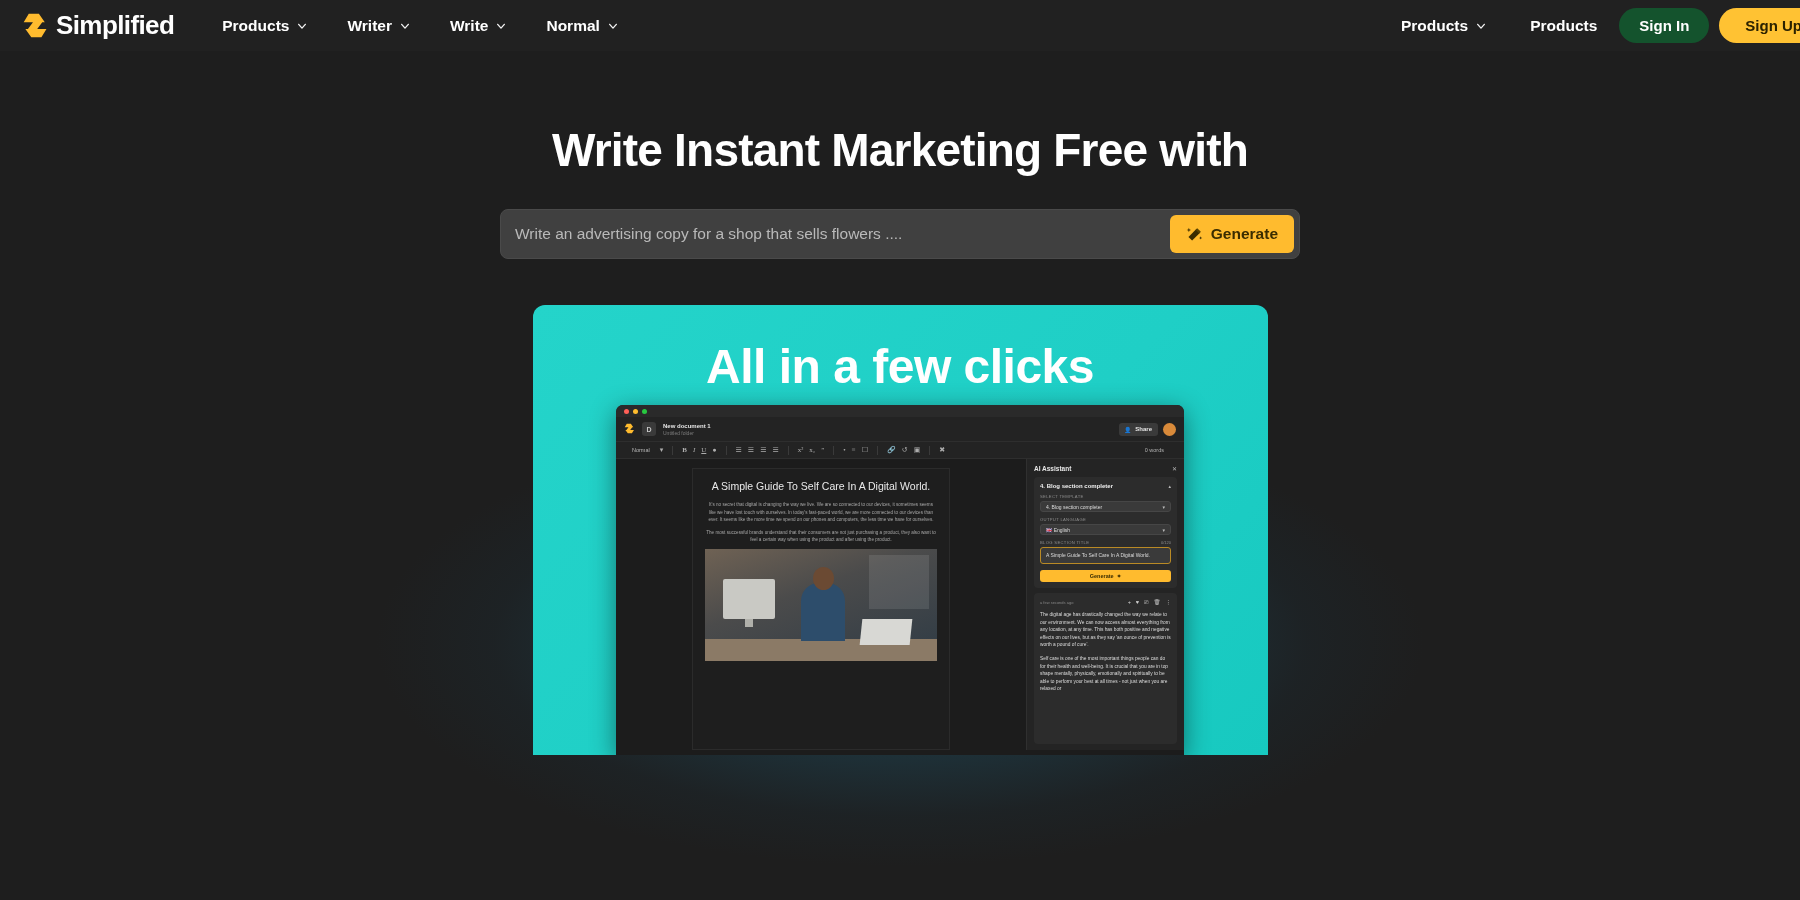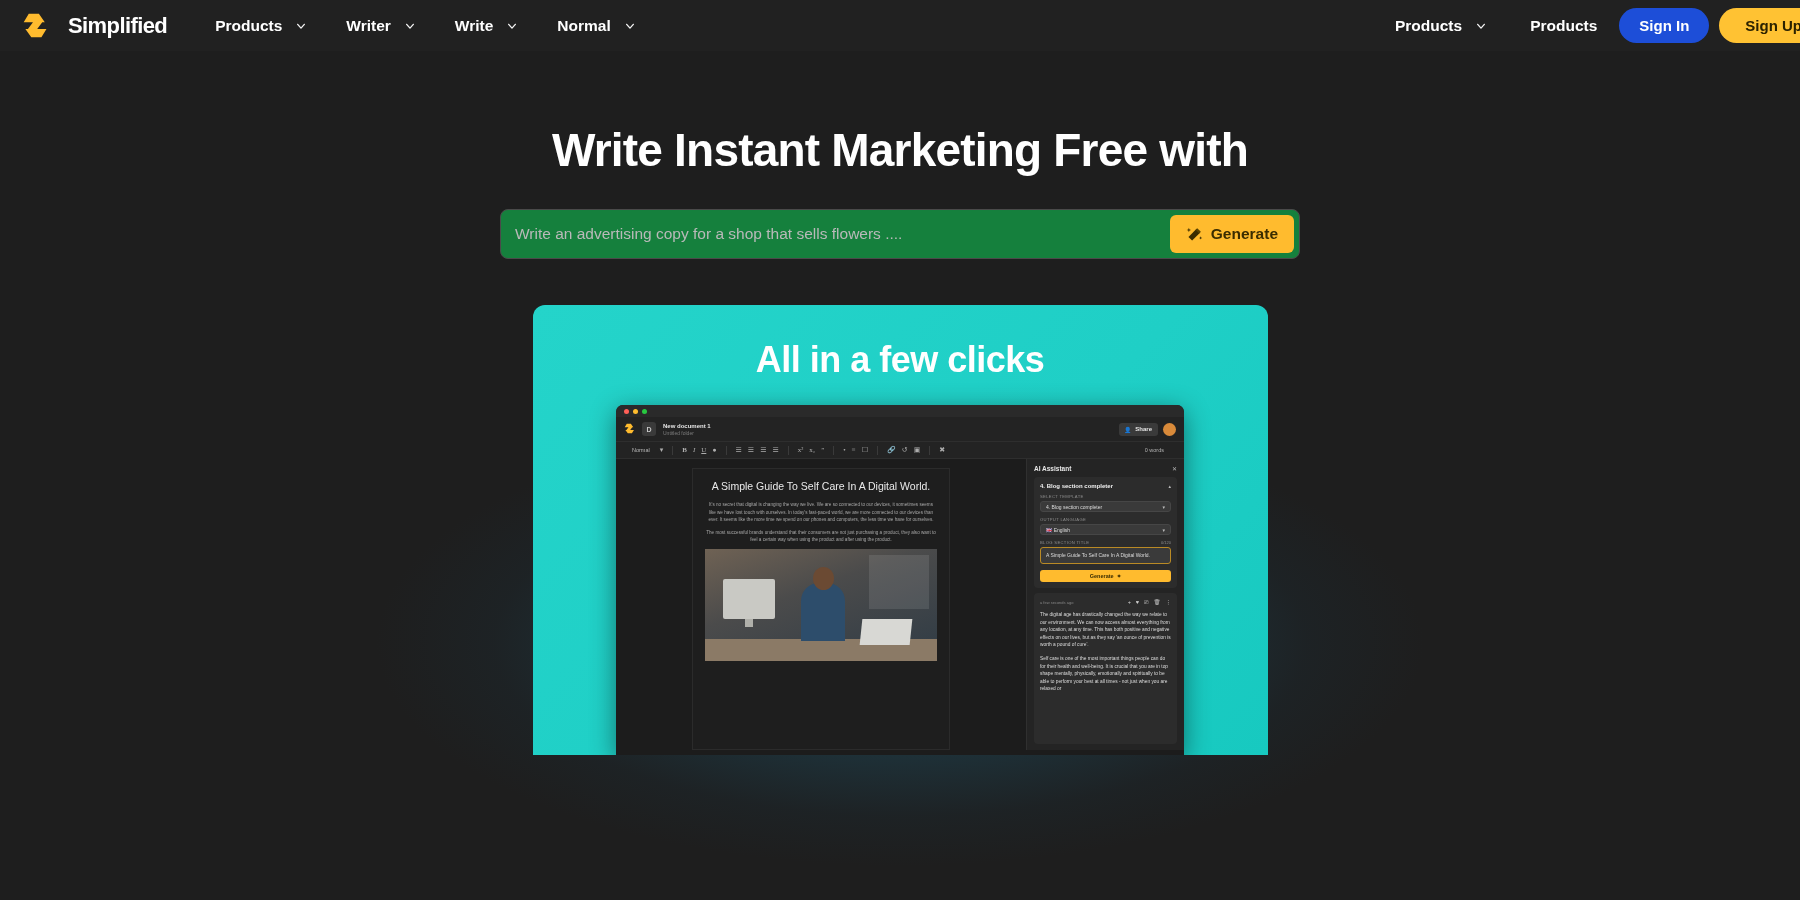--- a/index.html
+++ b/index.html
@@ -16,37 +16,37 @@
     height: 51px;
     background: #212121;
     display: flex;
     align-items: center;
     padding: 0 0 0 22px;
     z-index: 20;
   }
   .brand { display: flex; align-items: center; gap: 7px; margin-right: 28px; }
   .brand-mark { width: 27px; height: 27px; display: block; }
   .brand-text {
-    color: #ffffff; font-size: 22px; font-weight: 700;
-    letter-spacing: -0.6px; font-family: "Liberation Sans", sans-serif; margin-left: 12px;
+    color: #ffffff; font-size: 26px; font-weight: 700;
+    letter-spacing: -0.6px; font-family: "Liberation Sans", sans-serif;
   }
   .nav-links { display: flex; align-items: center; gap: 0px; }
   .nav-item {
-    display: flex; align-items: center; gap: 14px;
+    display: flex; align-items: center; gap: 8px;
     color: #ffffff; font-size: 15.5px; font-weight: 700;
     padding: 8px 20px; cursor: pointer; white-space: nowrap;
   }
   .chev { width: 10px; height: 10px; display: inline-block; opacity: .95; }
   .nav-right {
     position: absolute; right: 0; top: 0; height: 51px;
     display: flex; align-items: center; gap: 0px; padding-right: 0;
   }
   .nav-right .nav-item { padding: 8px 22px; }
   .btn-signin {
-    background: #1d4ed8; color: #ffffff;
+    background: #14532d; color: #ffffff;
     font-size: 15px; font-weight: 700;
     padding: 9px 20px; border-radius: 20px; border: none;
     cursor: pointer; margin-right: 10px; white-space: nowrap;
     font-family: "Liberation Sans", sans-serif;
   }
   .btn-signup {
     background: #ffc233; color: #2b2200;
     font-size: 15px; font-weight: 700;
     padding: 9px 26px; border-radius: 20px; border: none;
     cursor: pointer; white-space: nowrap; margin-right: -28px;
@@ -81,21 +81,21 @@
   p.subhead {
     color: #d2d2d2; font-size: 17.5px; line-height: 31px;
     max-width: 810px; margin: 18px auto 0;
     font-family: "Liberation Sans", sans-serif;
   }
 
   
   .searchbar {
     margin: 31px auto 0;
     width: 800px; height: 50px;
-    background: #15803d;
+    background: #404040;
     border: 1px solid #4a4a4a;
     border-radius: 8px;
     display: flex; align-items: center;
     padding: 0 5px 0 14px;
   }
   .search-input {
     flex: 1; background: transparent; border: none; outline: none;
     color: #c9c9c9; font-size: 15.5px;
     font-family: "Liberation Sans", sans-serif;
   }
@@ -113,21 +113,21 @@
   
   .teal-card {
     position: relative; z-index: 2;
     margin: 46px auto 0;
     width: 735px; height: 450px;
     background: linear-gradient(135deg, #24d4ca 0%, #1fcfc6 55%, #17c9c0 100%);
     border-radius: 12px 12px 0 0;
     overflow: hidden;
   }
   .teal-title {
-    color: #ffffff; font-size: 36px; font-weight: 700;
+    color: #ffffff; font-size: 48px; font-weight: 700;
     letter-spacing: -0.5px; text-align: center;
     padding-top: 34px;
     font-family: "Liberation Sans", sans-serif;
   }
 
   
   .mock {
     position: absolute; left: 50%; transform: translateX(-50%);
     top: 100px; width: 568px; height: 350px;
     background: #1c1c1c;

